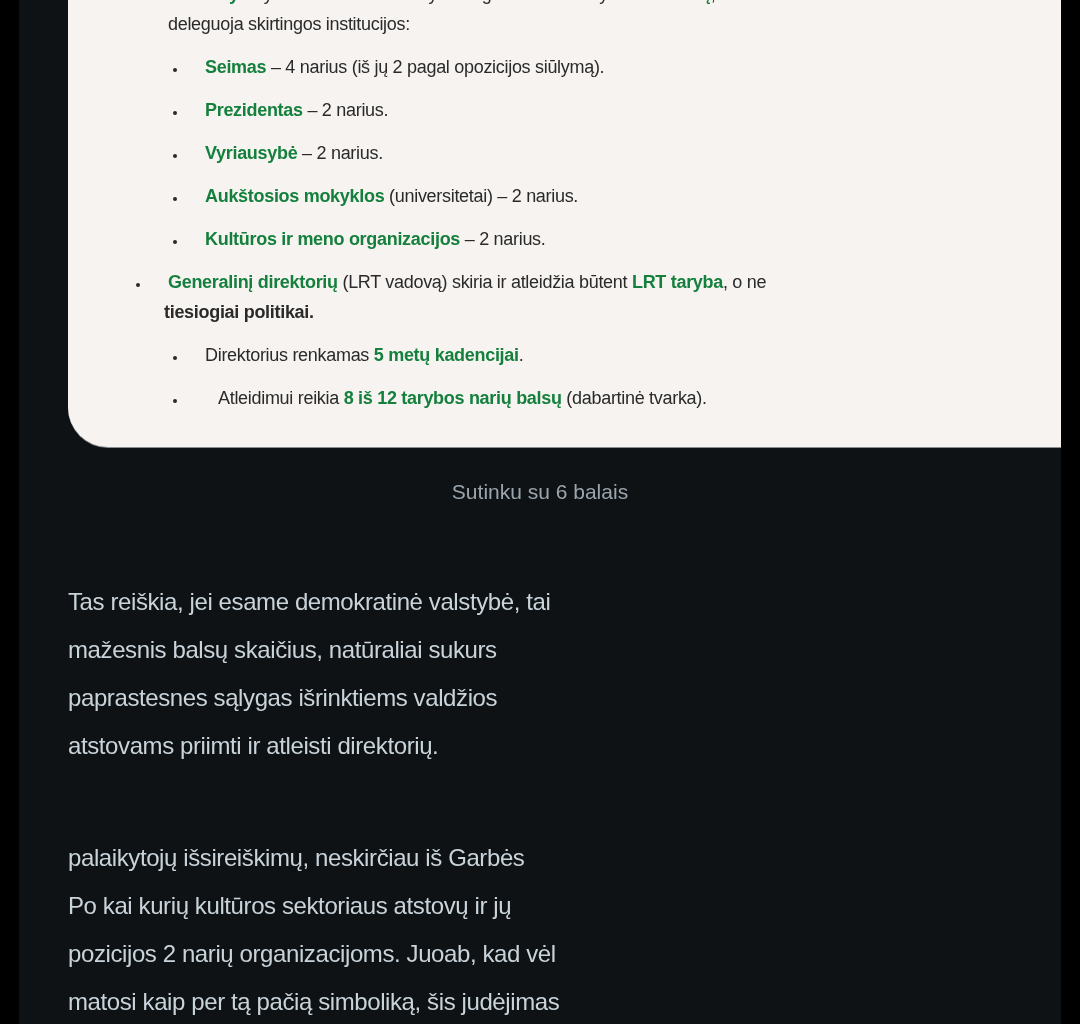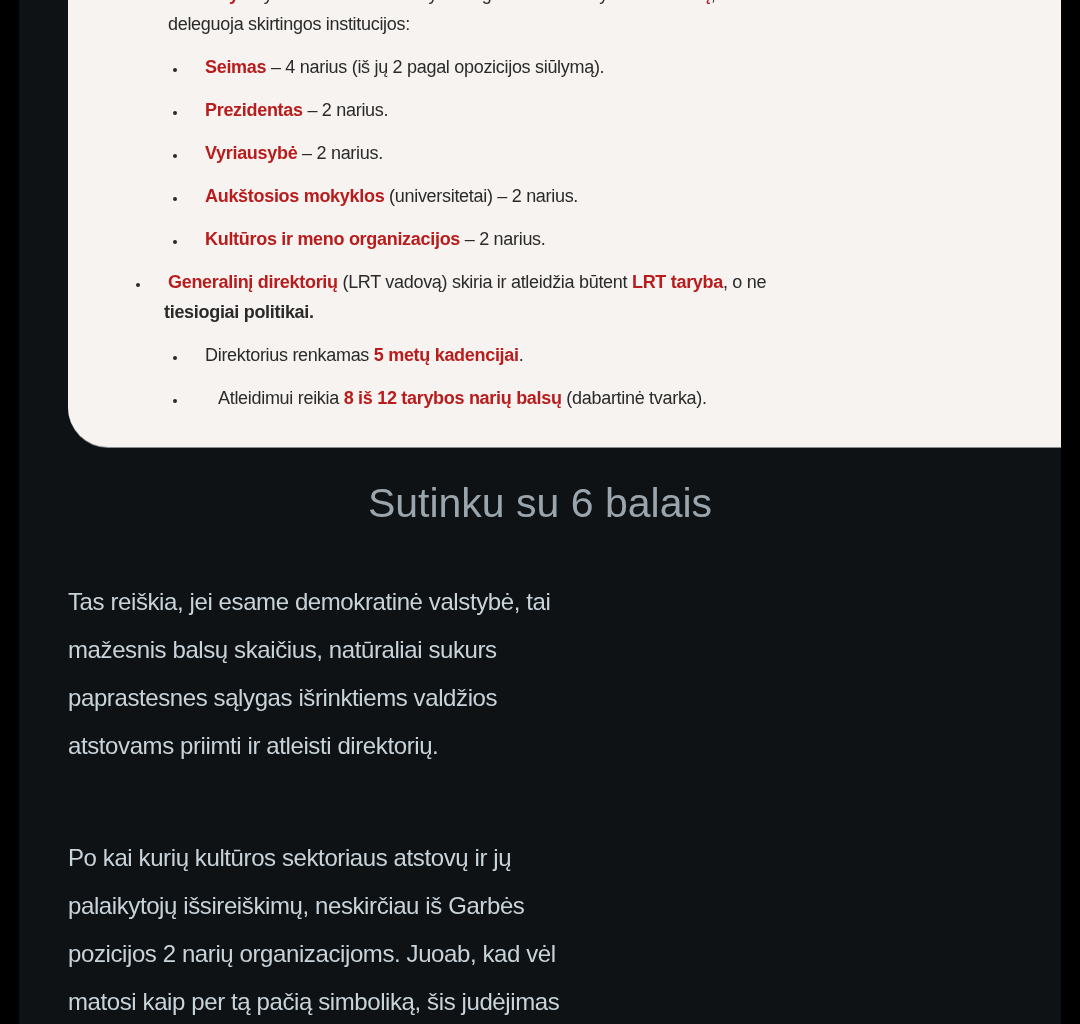--- a/index.html
+++ b/index.html
@@ -36,36 +36,36 @@
     position: absolute;
     left: 0;
     top: 0;
     width: 100%;
   }
   .line {
     position: absolute;
     white-space: nowrap;
     letter-spacing: -0.3px;
   }
-  .line b { font-weight: bold; color: #b91c1c; }
+  .line b { font-weight: bold; color: #15803d; }
   .bullet {
     position: absolute;
     width: 4px;
     height: 4px;
     border-radius: 50%;
     background: #2a2a2a;
   }
   .caption {
     position: absolute;
     left: 0;
     width: 1042px;
     top: 480px;
     text-align: center;
     font-family: "Liberation Sans", sans-serif;
-    font-size: 41px;
+    font-size: 21px;
     color: #9aa5ad;
   }
   .para {
     position: absolute;
     left: 49px;
     width: 990px;
     font-family: "Liberation Sans", sans-serif;
     font-size: 24px;
     line-height: 48px;
     color: #c9d3da;
@@ -125,21 +125,21 @@
   <div class="caption">Sutinku su 6 balais</div>
 
   <div class="para" style="top:578px;">
     <span class="pl">Tas reiškia, jei esame demokratinė valstybė, tai</span>
     <span class="pl">mažesnis balsų skaičius, natūraliai sukurs</span>
     <span class="pl">paprastesnes sąlygas išrinktiems valdžios</span>
     <span class="pl">atstovams priimti ir atleisti direktorių.</span>
   </div>
 
   <div class="para" style="top:834px;">
+    <span class="pl">palaikytojų išsireiškimų, neskirčiau iš Garbės</span>
     <span class="pl">Po kai kurių kultūros sektoriaus atstovų ir jų</span>
-    <span class="pl">palaikytojų išsireiškimų, neskirčiau iš Garbės</span>
     <span class="pl">pozicijos 2 narių organizacijoms. Juoab, kad vėl</span>
     <span class="pl">matosi kaip per tą pačią simboliką, šis judėjimas</span>
   </div>
 
 </div>
 
 <div class="edge-right"></div>
 
 </body></html>

